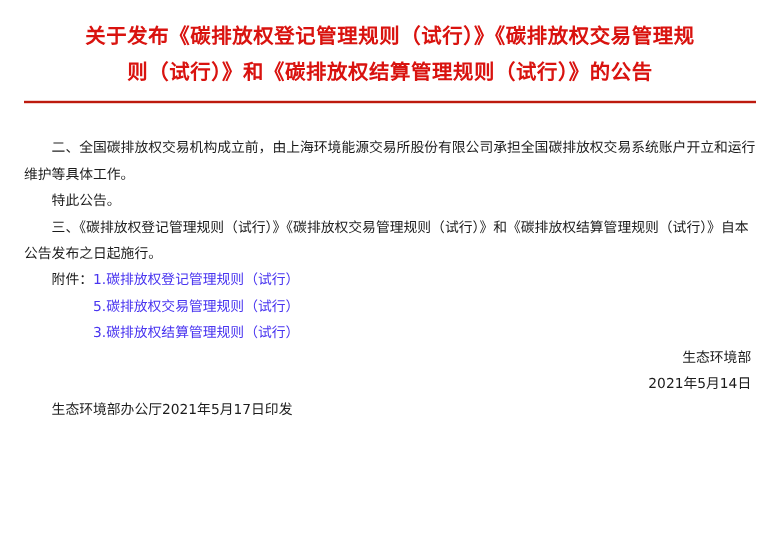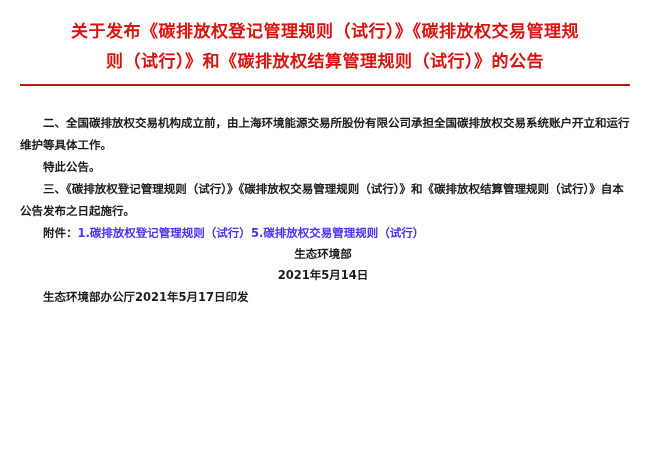--- a/index.html
+++ b/index.html
@@ -2,21 +2,21 @@
 <html lang="zh-CN" style="--title-red: #d9130f; --divider-red: #bd1a0e; --link-blue: #4935f0; --body-text: #1c1c1c; --page-bg: #ffffff;"><head>
 <meta charset="utf-8">
 <style>
   :root {
     --title-red: #d9130f;
     --divider-red: #bd1a0e;
     --link-blue: #4935f0;
     --body-text: #1c1c1c;
     --page-bg: #ffffff;
   }
-  * { margin: 0; padding: 0; box-sizing: border-box; font-weight: bold; }
+  * { margin: 0; padding: 0; box-sizing: border-box; }
   html, body {
     width: 650px; height: 457px;
     background: var(--page-bg);
     font-family: "DejaVu Sans", "Liberation Sans", sans-serif;
     overflow: hidden;
   }
   .page {
     width: 650px; height: 457px;
     background: var(--page-bg);
     padding: 16px 20px 0 20px;
@@ -50,30 +50,30 @@
     margin-left: 2em;
     align-items: flex-start;
     text-align: right;
   }
   .attachments-label {
     color: var(--body-text);
     white-space: nowrap;
   }
   .attachment-links {
     display: flex;
-    flex-direction: row;
+    flex-direction: column;
   }
   .attachment-link {
     color: var(--link-blue);
     text-decoration: none;
     cursor: pointer;
     line-height: 22px;
   }
   .signature {
-    text-align: center;
+    text-align: right;
     color: var(--body-text);
     font-size: 11.5px;
     line-height: 21px;
     padding-right: 4px;
   }
   .imprint {
     color: var(--body-text);
     font-size: 11.5px;
     line-height: 20px;
     text-indent: 2em;
@@ -95,20 +95,21 @@
   <div class="doc-body">
     <p class="para">二、全国碳排放权交易机构成立前，由上海环境能源交易所股份有限公司承担全国碳排放权交易系统账户开立和运行维护等具体工作。</p>
     <p class="para">特此公告。</p>
     <p class="para">三、《碳排放权登记管理规则（试行）》《碳排放权交易管理规则（试行）》和《碳排放权结算管理规则（试行）》自本公告发布之日起施行。</p>
 
     <div class="attachments">
       <span class="attachments-label">附件：</span>
       <span class="attachment-links">
         <a class="attachment-link">1.碳排放权登记管理规则（试行）</a>
         <a class="attachment-link">5.碳排放权交易管理规则（试行）</a>
+        <a class="attachment-link">3.碳排放权结算管理规则（试行）</a>
       </span>
     </div>
   </div>
 
   <div class="signature">
     <div>生态环境部</div>
     <div>2021年5月14日</div>
   </div>
 
   <div class="imprint">生态环境部办公厅2021年5月17日印发</div>

